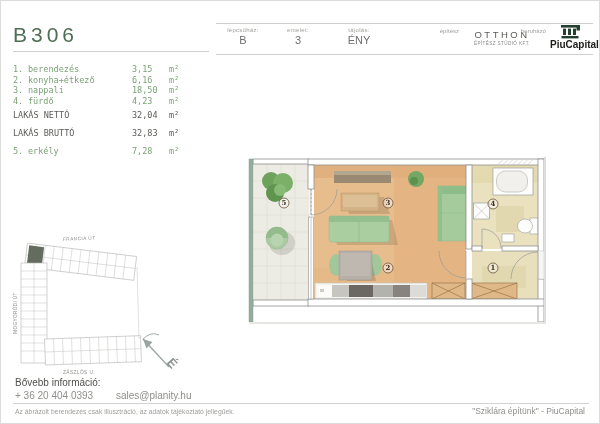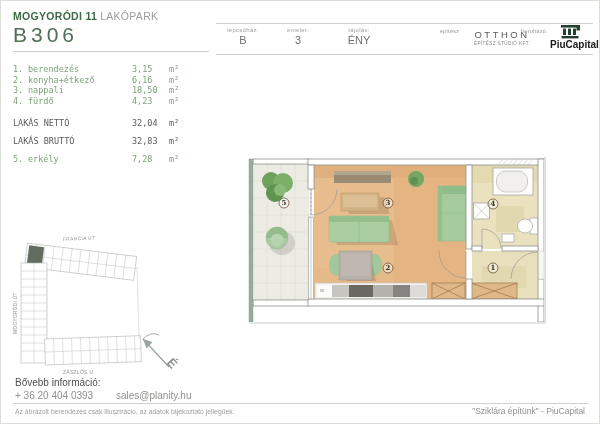--- a/index.html
+++ b/index.html
@@ -30,43 +30,40 @@
   
   .room-list{position:absolute;left:12px;top:63px;width:172px;
              font-family:"DejaVu Sans Mono",monospace;font-size:8.5px;line-height:10.6px;}
   .row{display:flex;}
   .row .num{width:15px;}
   .row .name{flex:1;}
   .row .area{width:34px;}
   .row .unit{width:16px;padding-left:3px;}
   .r-green{color:#7ca377;}
   .r-dark{color:#5c5c5a;}
-  .gap8{margin-top:12px;} .gap7{margin-top:7px;}
+  .gap8{margin-top:4px;} .gap7{margin-top:7px;}
   
   .plan-svg{position:absolute;left:243px;top:147px;}
   .map-svg{position:absolute;left:8px;top:232px;}
   .compass-svg{position:absolute;left:132px;top:330px;}
   
   .info-heading{position:absolute;left:14px;top:376px;font-size:10px;font-weight:normal;color:#4f4f4d;}
   .info-row{position:absolute;left:14px;top:389px;font-size:10px;color:#8f8f8d;}
   .info-row .email{margin-left:20px;}
   .foot-line{position:absolute;left:12px;top:402px;width:576px;height:1px;background:#d2d2d0;}
   .disclaimer{position:absolute;left:14px;top:407px;font-size:6.8px;color:#a0a09e;}
   .slogan{position:absolute;right:14px;top:405px;font-size:8.5px;color:#8f8f8d;}
   svg text{font-family:"Liberation Sans",sans-serif;}
   .plan-label{font-family:"DejaVu Serif",serif;font-weight:bold;}
 </style>
 </head>
 <body>
 
 <div class="page">
 
-  <div class="project-title">
-    <span class="bold">MOGYORÓDI 11</span><span class="light">LAKÓPARK</span>
-  </div>
   <div class="unit-id">B306</div>
 
   <div class="header-table">
     <div class="ht-cell c-stair">
       <div class="ht-label">lépcsőház:</div>
       <div class="ht-value">B</div>
     </div>
     <div class="ht-cell c-floor">
       <div class="ht-label">emelet:</div>
       <div class="ht-value">3</div>

